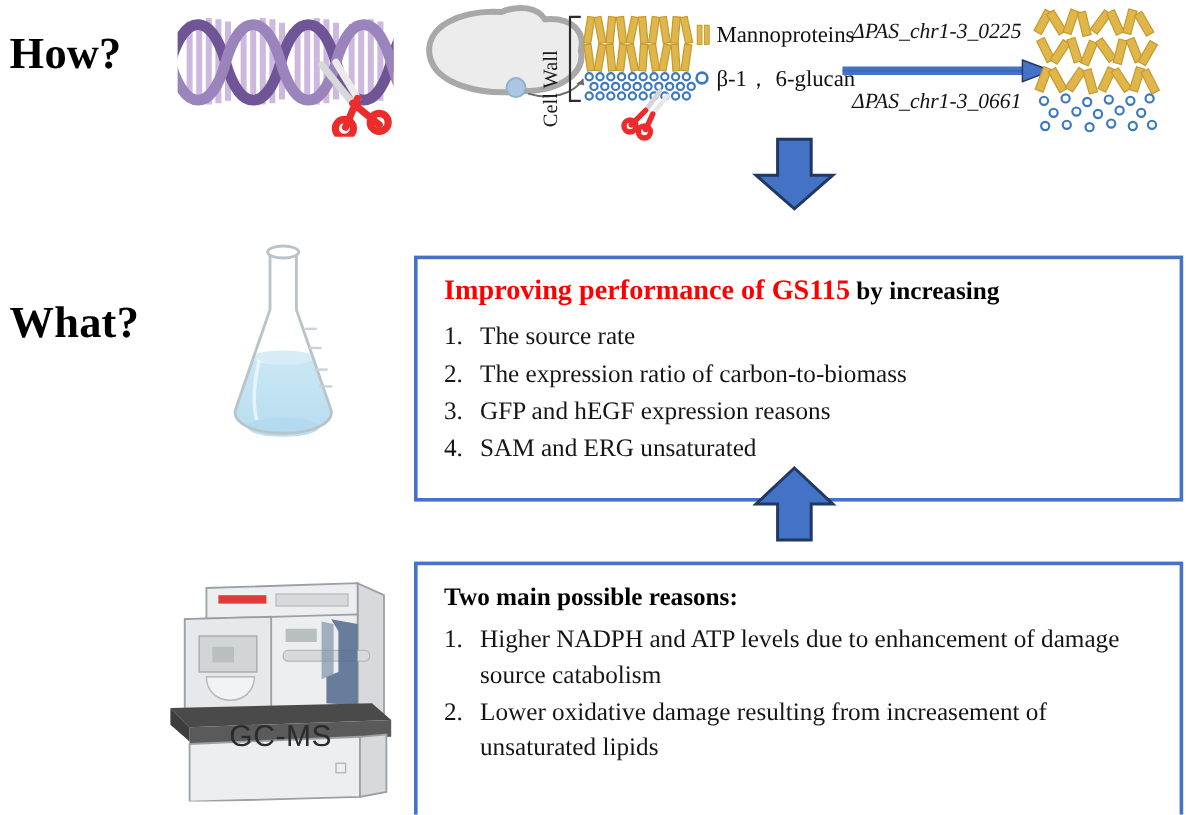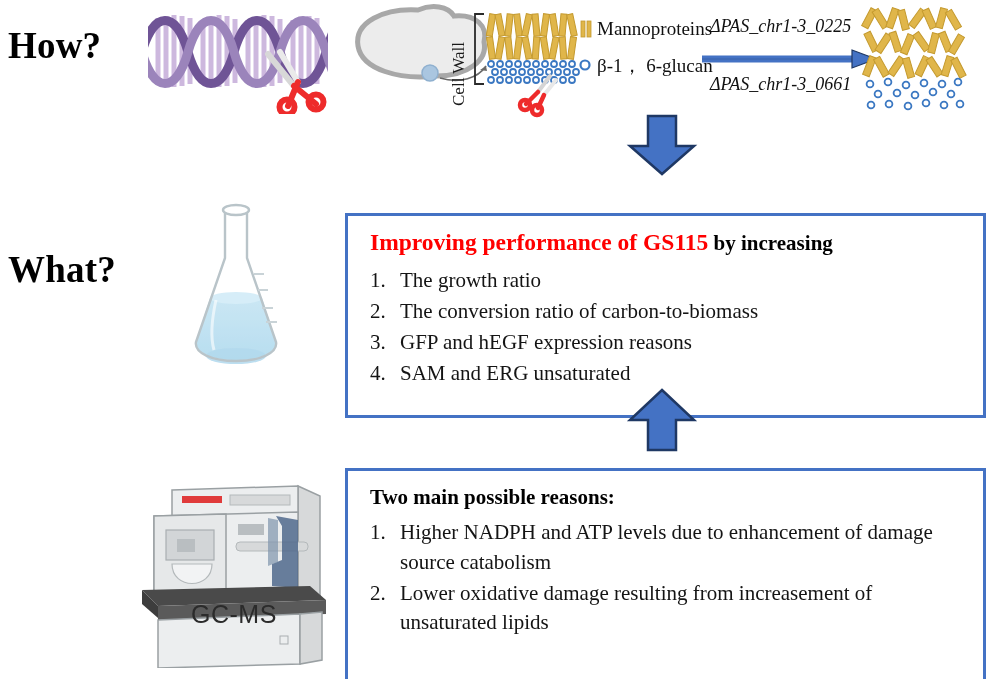--- a/index.html
+++ b/index.html
@@ -381,25 +381,25 @@
   </div>
 
   <div id="box-what" class="content-box">
     <div class="box-inner">
       <div class="box-title">
         <span class="title-red">Improving performance of GS115</span><span class="title-black"> by increasing</span>
       </div>
       <ol class="box-list">
         <li>
           <span class="num">1.</span>
-          <span class="txt">The growth ratio</span>
+          <span class="txt">The source rate</span>
         </li>
         <li>
           <span class="num">2.</span>
-          <span class="txt">The conversion ratio of carbon-to-biomass</span>
+          <span class="txt">The expression ratio of carbon-to-biomass</span>
         </li>
         <li>
           <span class="num">3.</span>
           <span class="txt">GFP and hEGF expression reasons</span>
         </li>
         <li>
           <span class="num">4.</span>
           <span class="txt">SAM and ERG unsaturated</span>
         </li>
       </ol>

